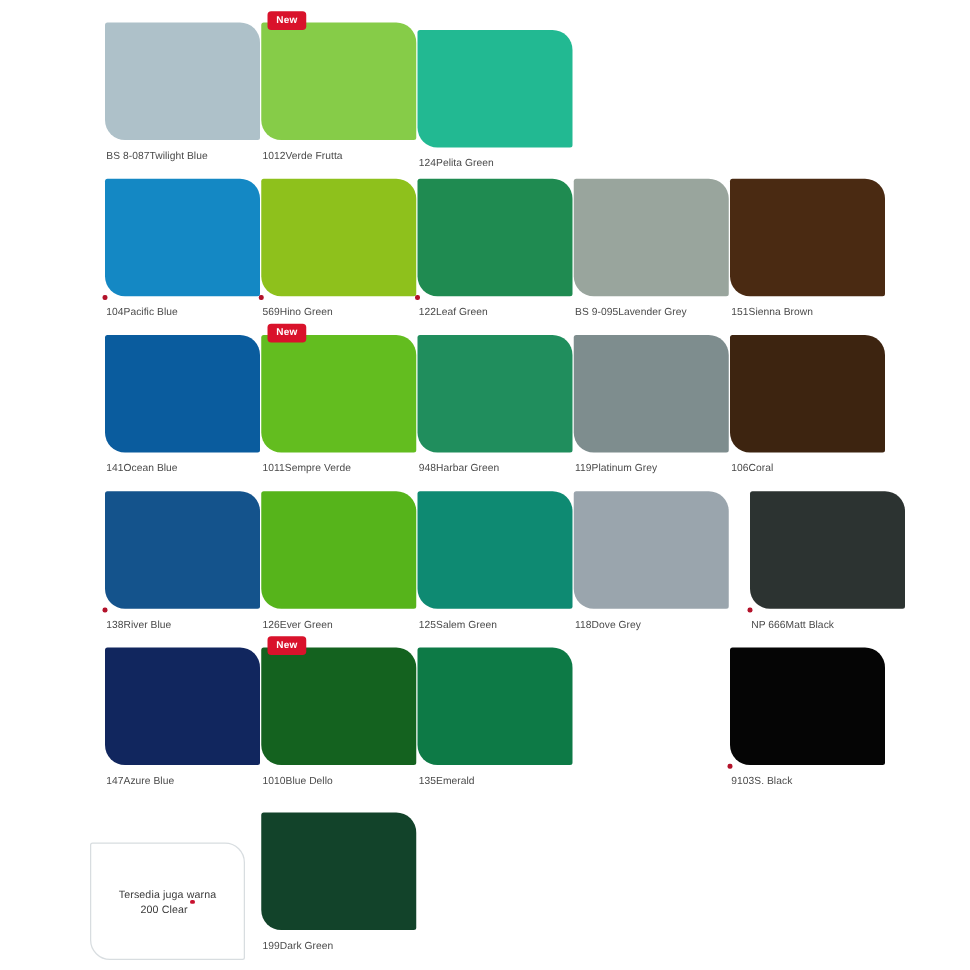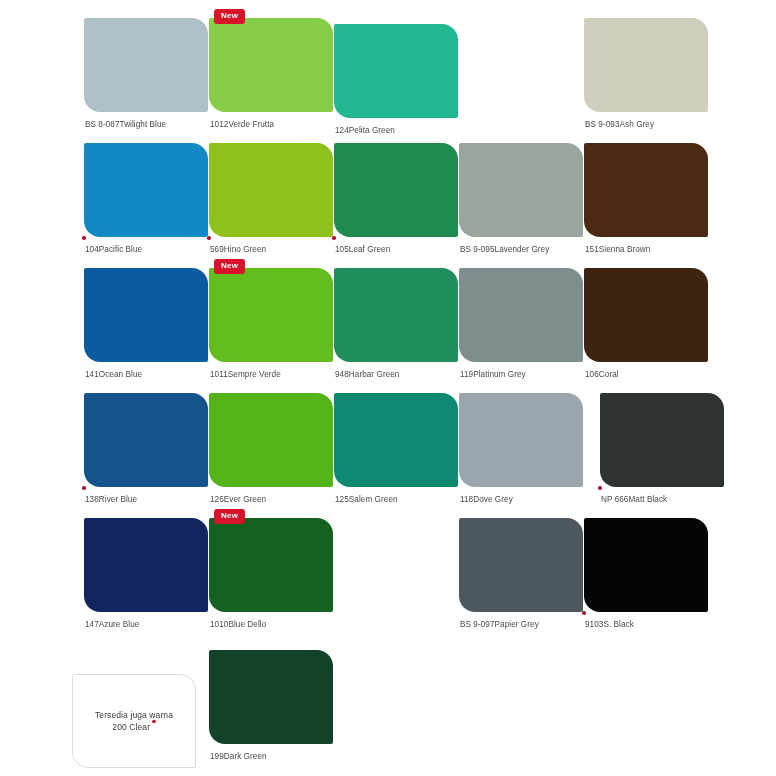--- a/index.html
+++ b/index.html
@@ -156,29 +156,20 @@
       </div>
       <div class="cell" style="left: 334px; top: 24px;">
         <div class="swatch-wrap">
           <div class="swatch" style="background: rgb(34, 185, 146);"></div>
         </div>
         <div class="caption">
           <span class="code">124</span>
           <span class="cname">Pelita Green</span>
         </div>
       </div>
-      <div class="cell" style="left: 584px; top: 18px;">
-        <div class="swatch-wrap">
-          <div class="swatch" style="background: rgb(208, 205, 188);"></div>
-        </div>
-        <div class="caption">
-          <span class="code">BS 9-093</span>
-          <span class="cname">Ash Grey</span>
-        </div>
-      </div>
       <div class="cell" style="left: 84px; top: 143px;">
         <div class="swatch-wrap">
           <div class="swatch" style="background: rgb(20, 136, 196);"></div>
         </div>
         <div class="caption">
           <span class="reddot"></span>
           <span class="code">104</span>
           <span class="cname">Pacific Blue</span>
         </div>
       </div>
@@ -191,21 +182,21 @@
           <span class="code">569</span>
           <span class="cname">Hino Green</span>
         </div>
       </div>
       <div class="cell" style="left: 334px; top: 143px;">
         <div class="swatch-wrap">
           <div class="swatch" style="background: rgb(31, 139, 81);"></div>
         </div>
         <div class="caption">
           <span class="reddot"></span>
-          <span class="code">105</span>
+          <span class="code">122</span>
           <span class="cname">Leaf Green</span>
         </div>
       </div>
       <div class="cell" style="left: 459px; top: 143px;">
         <div class="swatch-wrap">
           <div class="swatch" style="background: rgb(153, 165, 157);"></div>
         </div>
         <div class="caption">
           <span class="code">BS 9-095</span>
           <span class="cname">Lavender Grey</span>
@@ -325,27 +316,27 @@
       <div class="cell" style="left: 209px; top: 518px;">
         <div class="swatch-wrap">
           <div class="swatch" style="background: rgb(20, 98, 31);"></div>
           <div class="badge-new">New</div>
         </div>
         <div class="caption">
           <span class="code">1010</span>
           <span class="cname">Blue Dello</span>
         </div>
       </div>
-      <div class="cell" style="left: 459px; top: 518px;">
-        <div class="swatch-wrap">
-          <div class="swatch" style="background: rgb(77, 87, 94);"></div>
-        </div>
-        <div class="caption">
-          <span class="code">BS 9-097</span>
-          <span class="cname">Papier Grey</span>
+      <div class="cell" style="left: 334px; top: 518px;">
+        <div class="swatch-wrap">
+          <div class="swatch" style="background: rgb(13, 122, 70);"></div>
+        </div>
+        <div class="caption">
+          <span class="code">135</span>
+          <span class="cname">Emerald</span>
         </div>
       </div>
       <div class="cell" style="left: 584px; top: 518px;">
         <div class="swatch-wrap">
           <div class="swatch" style="background: rgb(5, 5, 5);"></div>
         </div>
         <div class="caption">
           <span class="reddot"></span>
           <span class="code">9103</span>
           <span class="cname">S. Black</span>

